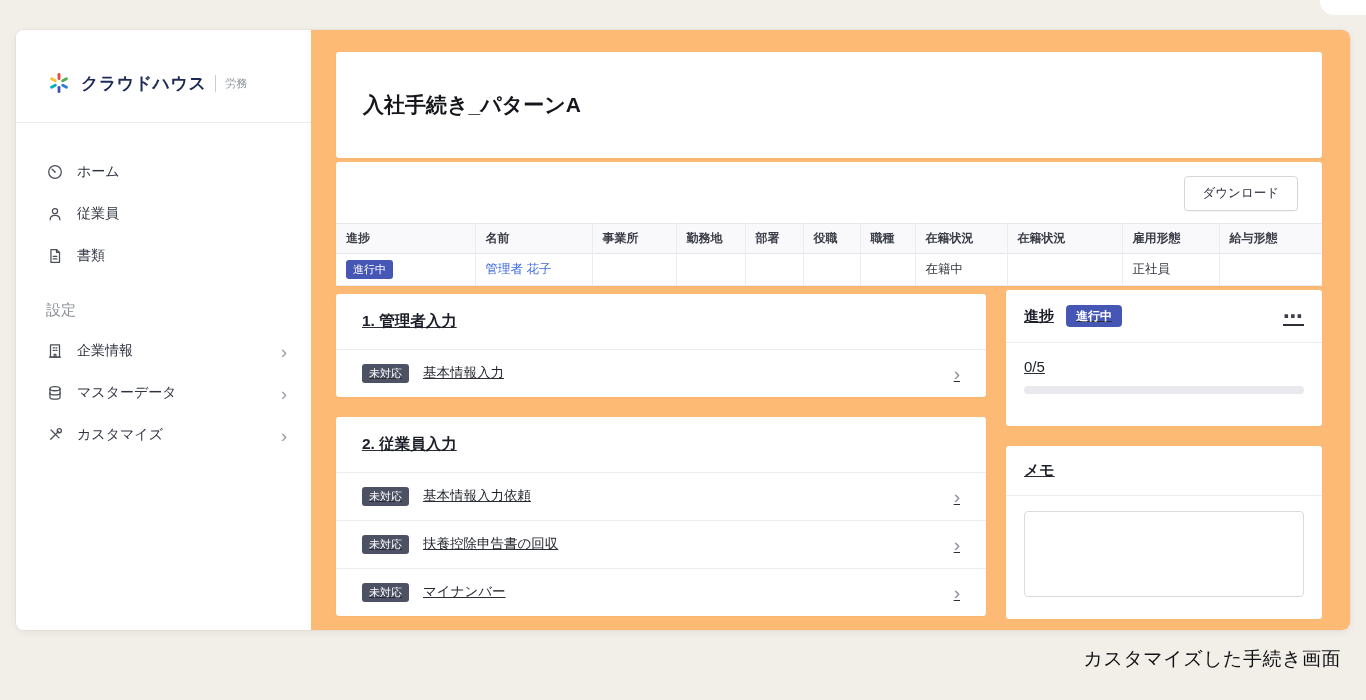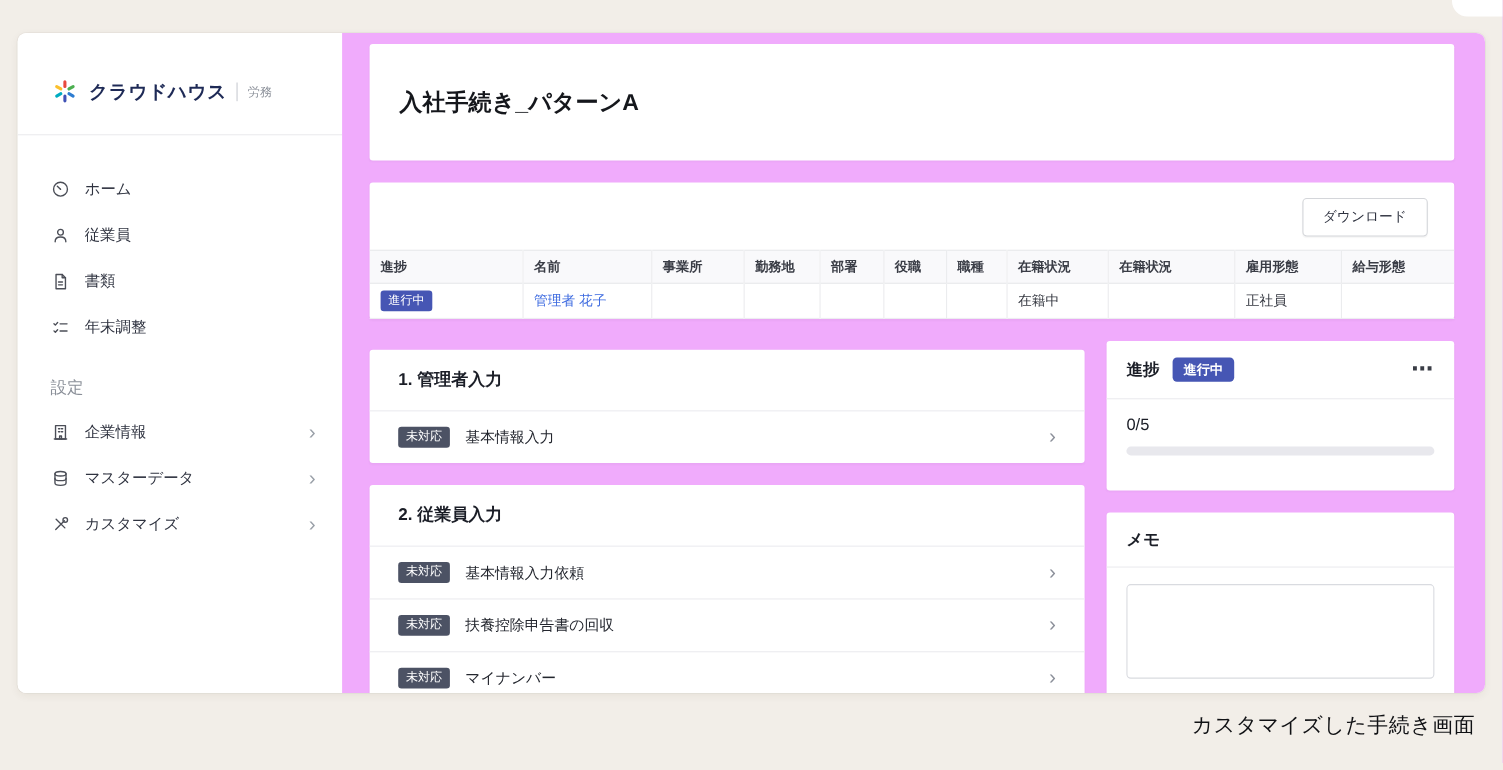--- a/index.html
+++ b/index.html
@@ -34,22 +34,22 @@
   .logo-sub{ font-size:11px; color:#8a8f98; }
 
   .nav{ padding:28px 20px 0 30px; }
   .nav-item{ height:42px; display:flex; align-items:center; gap:13px; font-size:14px; color:#2f3340; cursor:pointer; }
   .nav-item svg{ width:18px; height:18px; color:#4b4e57; flex-shrink:0; }
   .side-chevron{ margin-left:auto; font-size:19px; line-height:1; color:#9aa0a8; padding-right:4px; }
   .nav-section-label{ margin:24px 0 10px; font-size:15px; color:#8a8f98; }
 
   
   .main{
-    flex:1; background:#f0abfc; padding:10px 28px 0 25px;
-    display:flex; flex-direction:column; gap:20px; overflow:hidden;
+    flex:1; background:#fdba74; padding:22px 28px 0 25px;
+    display:flex; flex-direction:column; gap:4px; overflow:hidden;
   }
   .card{ background:#fff; border-radius:3px; box-shadow:0 1px 2px rgba(0,0,0,.03); }
 
   .title-card{ height:106px; display:flex; align-items:center; padding:0 27px; flex-shrink:0; }
   .page-title{ font-size:21px; font-weight:700; color:#15171c; }
 
   .table-card{ padding-top:14px; flex-shrink:0; }
   .table-toolbar{ display:flex; justify-content:flex-end; padding:0 24px 12px; }
   .btn-download{
     background:#fff; border:1px solid #d4d6da; border-radius:4px;
@@ -63,21 +63,21 @@
   tbody tr{ border-bottom:1px solid #ededf0; }
   td{ font-size:12.5px; color:#33363f; padding:6px 10px; height:27px; white-space:nowrap; overflow:hidden; }
 
   .badge{ display:inline-block; color:#fff; border-radius:3px; line-height:1; }
   .badge-blue{ background:#4656b4; font-size:11px; padding:4px 7px; }
   .badge-dark{ background:#4c5264; font-size:11px; padding:4px 7px; flex-shrink:0; }
   .badge-blue-lg{ background:#4656b4; font-size:12px; padding:5px 10px; font-weight:700; border-radius:4px; }
 
   .name-link{ color:#3e6be0; text-decoration:none; cursor:pointer; }
 
-  .content-row{ display:flex; gap:20px; align-items:flex-end; }
+  .content-row{ display:flex; gap:20px; align-items:center;text-decoration:underline; }
   .left-col{ flex:1; min-width:0; display:flex; flex-direction:column; gap:20px; }
   .right-col{ width:316px; flex-shrink:0; display:flex; flex-direction:column; gap:20px; }
 
   .section-header{ padding:17px 26px; font-size:15.5px; font-weight:700; color:#1b1e27; border-bottom:1px solid #ececef; }
   .section-item{ display:flex; align-items:center; gap:14px; padding:14px 26px; border-bottom:1px solid #ececef; cursor:pointer; }
   .section-item:last-child{ border-bottom:none; }
   .section-item-label{ font-size:13.5px; color:#23262e; }
   .item-chevron{ margin-left:auto; font-size:19px; line-height:1; color:#8b8f99; }
 
   .panel-header{ display:flex; align-items:center; gap:12px; padding:15px 18px; border-bottom:1px solid #ececef; }
@@ -143,28 +143,20 @@
         </svg>
         <span>従業員</span>
       </div>
       <div class="nav-item">
         <svg class="ico" viewBox="0 0 20 20">
           <path d="M5.5 2.8 h6.2 l3.3 3.3 v11.1 h-9.5 z"></path>
             <path d="M11.7 2.8 v3.3 h3.3"></path>
             <path d="M8 10.4 h4 M8 13.3 h4"></path>
         </svg>
         <span>書類</span>
-      </div>
-      <div class="nav-item">
-        <svg class="ico" viewBox="0 0 20 20">
-          <path d="M3.4 5.9 l1.4 1.4 2.3-2.6"></path>
-            <path d="M3.4 13.1 l1.4 1.4 2.3-2.6"></path>
-            <path d="M9.6 6 h7 M9.6 13.2 h7"></path>
-        </svg>
-        <span>年末調整</span>
       </div>
 
       <div class="nav-section-label">設定</div>
 
       <div class="nav-item">
         <svg class="ico" viewBox="0 0 20 20">
           <rect x="5" y="3.2" width="10" height="13.6"></rect>
             <path d="M3.8 16.8 h12.4"></path>
           <path d="M8 6.4 h1.3 M10.9 6.4 h1.3 M8 9.4 h1.3 M10.9 9.4 h1.3"></path>
             <path d="M9.1 16.8 v-3 h1.9 v3"></path>

